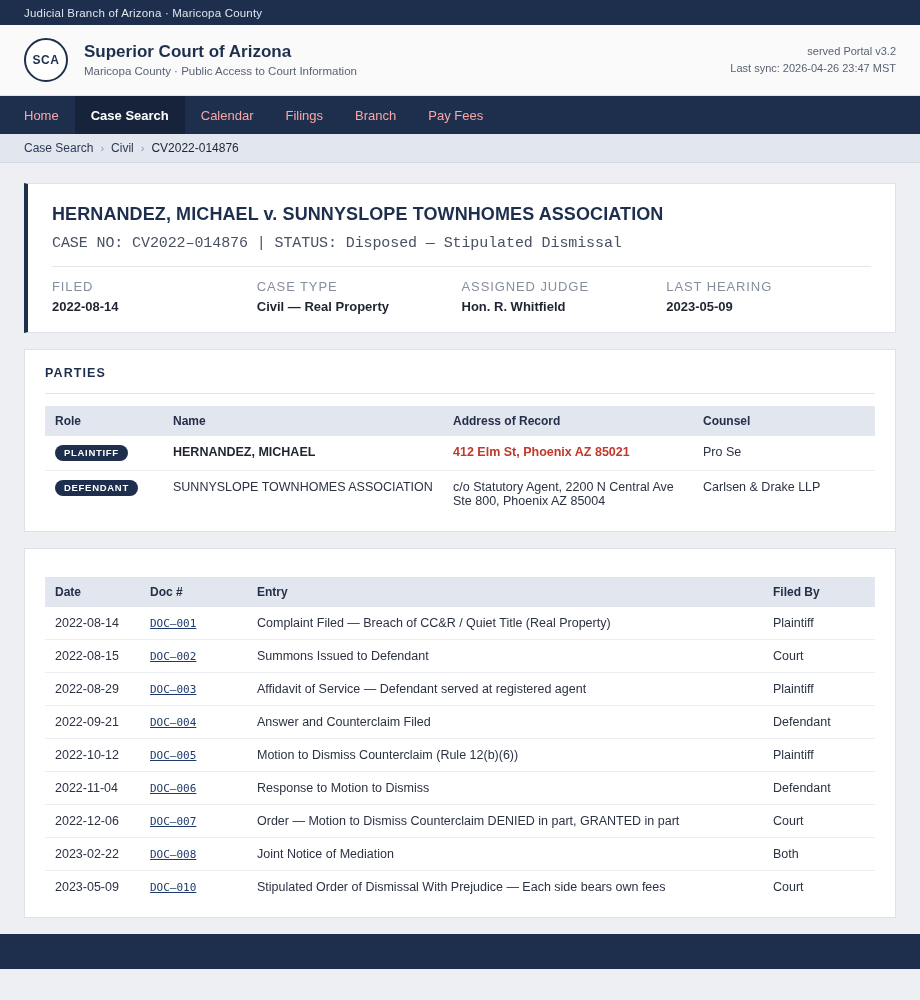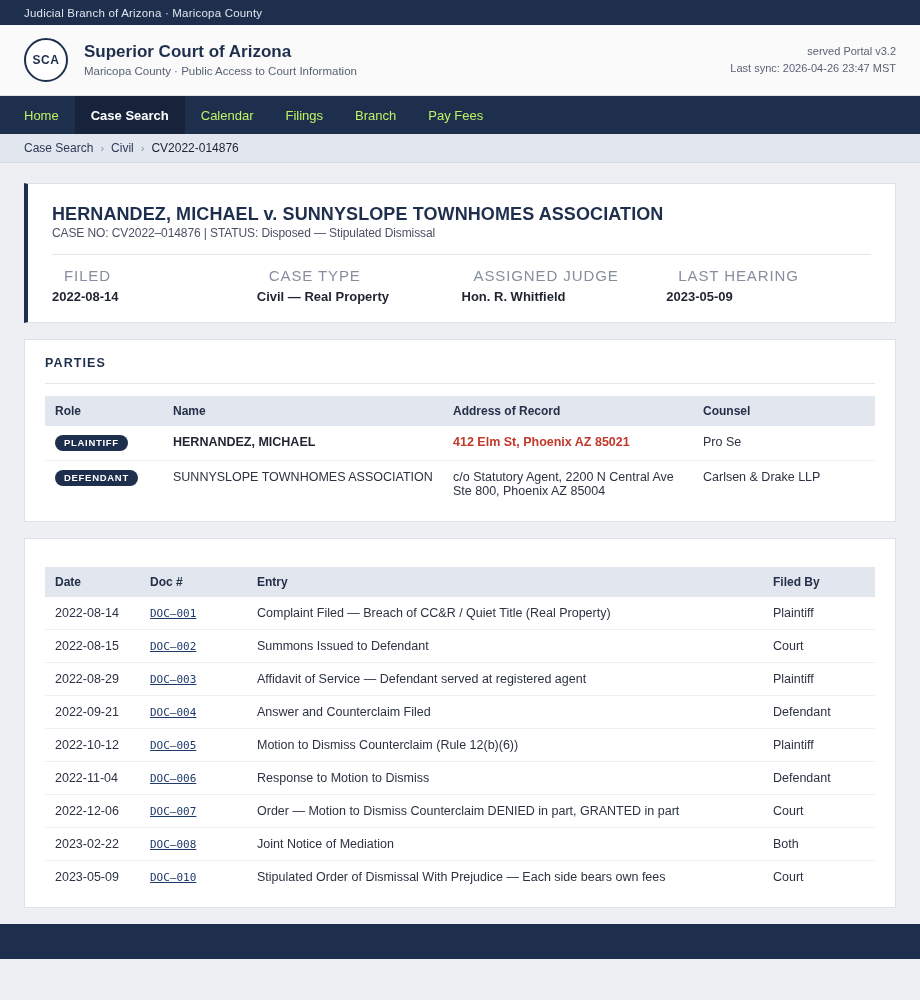--- a/index.html
+++ b/index.html
@@ -75,21 +75,21 @@
     background: #1e2f4d;
     height: 38px;
     display: flex;
     align-items: stretch;
     padding: 0 8px;
   }
   .navitem {
     display: flex;
     align-items: center;
     padding: 0 16px;
-    color: #bef264;
+    color: #fca5a5;
     font-size: 13px;
     cursor: pointer;
   }
   .navitem.active {
     background: #16233b;
     color: #ffffff;
     font-weight: bold;
   }
 
   
@@ -123,39 +123,39 @@
     padding: 20px 24px 18px 24px;
   }
   .case-title {
     font-size: 18px;
     font-weight: bold;
     color: #1e2f4d;
     letter-spacing: .1px;
     line-height: 1.2;
   }
   .case-meta-line {
-    font-family: Liberation Sans, sans-serif;
-    font-size: 12px;
+    font-family: Liberation Mono, monospace;
+    font-size: 15px;
     color: #4a5164;
+    margin-top: 9px;
     letter-spacing: -.1px;
   }
   .case-divider {
     border-top: 1px solid #e3e6ec;
     margin: 14px 0 12px 0;
   }
   .facts {
     display: grid;
     grid-template-columns: repeat(4, 1fr);
   }
   .fact-label {
-    font-size: 15px;
+    font-size: 13px;
     color: #868e9e;
     letter-spacing: .9px;
     text-transform: uppercase;
-    margin-left: 12px;
   }
   .fact-value {
     font-size: 13px;
     font-weight: bold;
     color: #1f2430;
     margin-top: 5px;
   }
 
   
   .section { padding: 16px 20px 14px 20px; }

